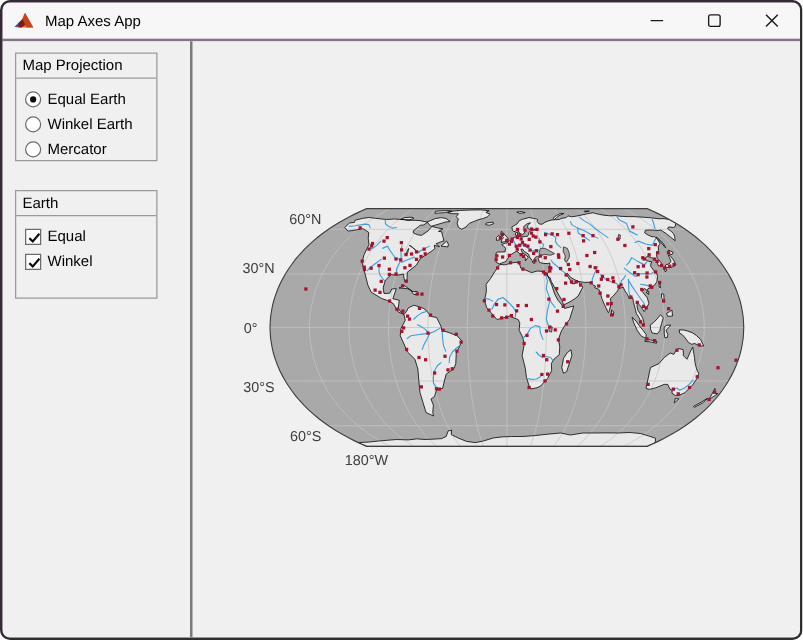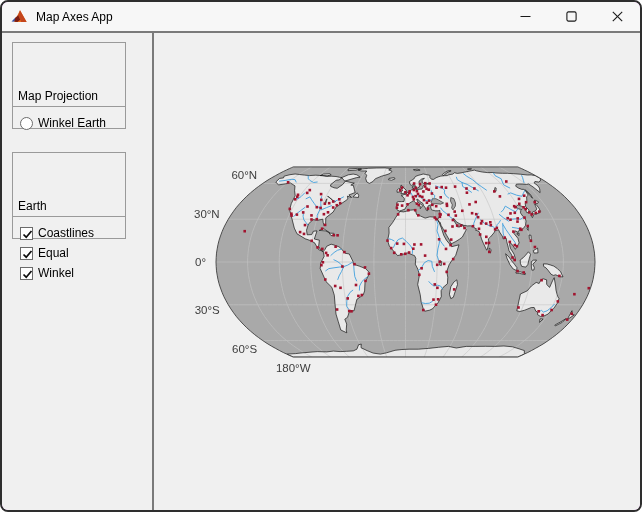--- a/index.html
+++ b/index.html
@@ -7,21 +7,21 @@
   .window{position:relative;width:642px;height:512px;background:#f0abfc;border:2px solid #2e2e2e;border-radius:8px;overflow:hidden;}
   .titlebar{position:absolute;left:0;top:0;right:0;height:29px;background:#f7f7f7;display:flex;align-items:center;padding-left:9px;}
   .titlebar-icon{width:17px;height:16px;margin-right:8px;flex:0 0 auto;}
   .titlebar-text{font-size:12px;color:#000;}
   .win-controls{margin-left:auto;display:flex;height:100%;}
   .win-btn{width:46px;height:100%;display:flex;align-items:center;justify-content:center;background:transparent;border:none;padding:0;cursor:default;}
   .titlebar-line{position:absolute;left:0;right:0;top:29px;height:2px;background:#7a7a7a;}
   .app{position:absolute;left:0;right:0;top:31px;bottom:0;background:#f0f0f0;}
   .divider{position:absolute;left:150px;top:0;bottom:0;width:2px;background:#7a7a7a;}
   .panel{position:absolute;width:114px;background:#f0f0f0;border:1px solid #9a9a9a;}
-  .panel-title{height:20px;line-height:19px;padding-left:5px;font-size:12px;color:#000;border-bottom:1px solid #9a9a9a;margin-top:44px;}
+  .panel-title{height:20px;line-height:19px;padding-left:5px;font-size:12px;color:#000;border-bottom:1px solid #9a9a9a;}
   .panel-body{padding:6px 0 0 7px;}
   .ctl-row{display:flex;align-items:center;height:20px;gap:5px;}
   .radio{width:13px;height:13px;border:1px solid #6b6b6b;border-radius:50%;background:#fff;position:relative;flex:0 0 auto;}
   .ctl-row.on .radio::after{content:"";position:absolute;left:3px;top:3px;width:5px;height:5px;border-radius:50%;background:#0d0d0d;}
   .checkbox{width:13px;height:13px;border:1px solid #6b6b6b;background:#fff;position:relative;flex:0 0 auto;}
   .checkbox svg{position:absolute;left:0;top:0;visibility:hidden;}
   .ctl-row.on .checkbox svg{visibility:visible;}
   .ctl-label{font-size:12px;color:#000;white-space:nowrap;}
   #proj-panel{left:10px;top:9px;height:87px;}
   #data-panel{left:10px;top:119px;height:87px;}
@@ -61,38 +61,38 @@
       </button>
     </div>
   </div>
   <div class="titlebar-line"></div>
 
   <div class="app">
 
     <div class="panel" id="proj-panel">
       <div class="panel-title">Map Projection</div>
       <div class="panel-body">
+        <div class="ctl-row on" id="proj-row-0">
+          <span class="radio"></span>
+          <span class="ctl-label">Equal Earth</span>
+        </div>
         <div class="ctl-row" id="proj-row-1">
           <span class="radio"></span>
           <span class="ctl-label">Winkel Earth</span>
         </div>
+        <div class="ctl-row" id="proj-row-2">
+          <span class="radio"></span>
+          <span class="ctl-label">Mercator</span>
+        </div>
       </div>
     </div>
 
     <div class="panel" id="data-panel">
       <div class="panel-title">Earth</div>
       <div class="panel-body">
-        <div class="ctl-row on" id="data-row-0">
-          <span class="checkbox">
-              <svg width="13" height="13" viewBox="0 0 13 13">
-                <polyline points="2.5,6.5 5.2,9.2 10.5,3" fill="none" stroke="#0d0d0d" stroke-width="1.7"></polyline>
-              </svg>
-            </span>
-          <span class="ctl-label">Coastlines</span>
-        </div>
         <div class="ctl-row on" id="data-row-1">
           <span class="checkbox">
               <svg width="13" height="13" viewBox="0 0 13 13">
                 <polyline points="2.5,6.5 5.2,9.2 10.5,3" fill="none" stroke="#0d0d0d" stroke-width="1.7"></polyline>
               </svg>
             </span>
           <span class="ctl-label">Equal</span>
         </div>
         <div class="ctl-row on" id="data-row-2">
           <span class="checkbox">

